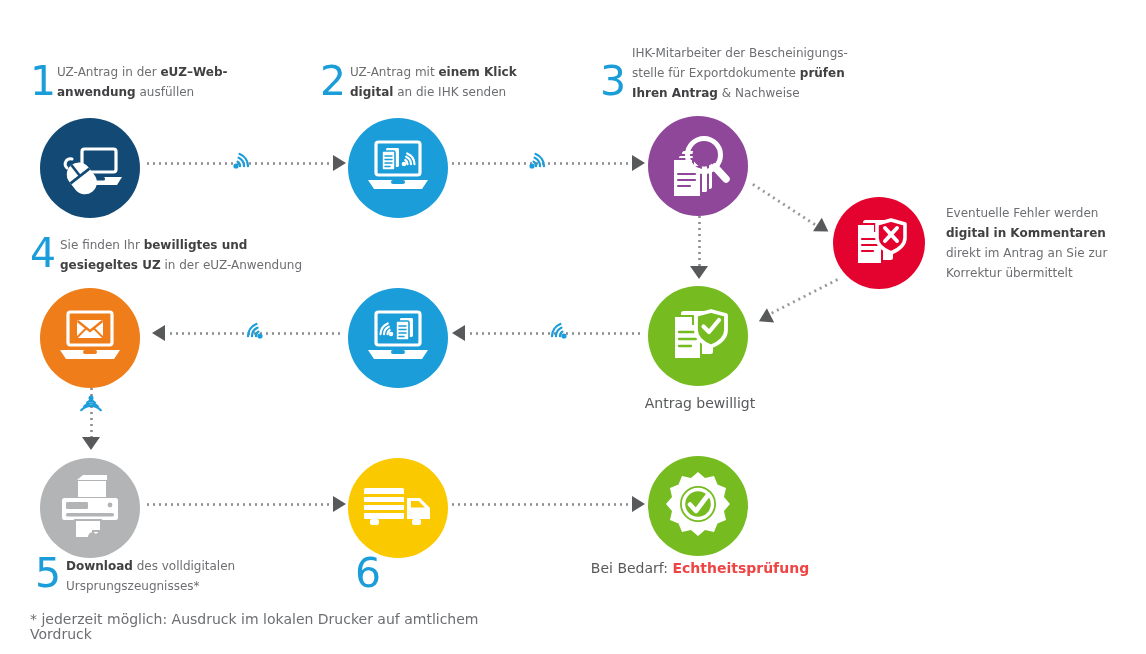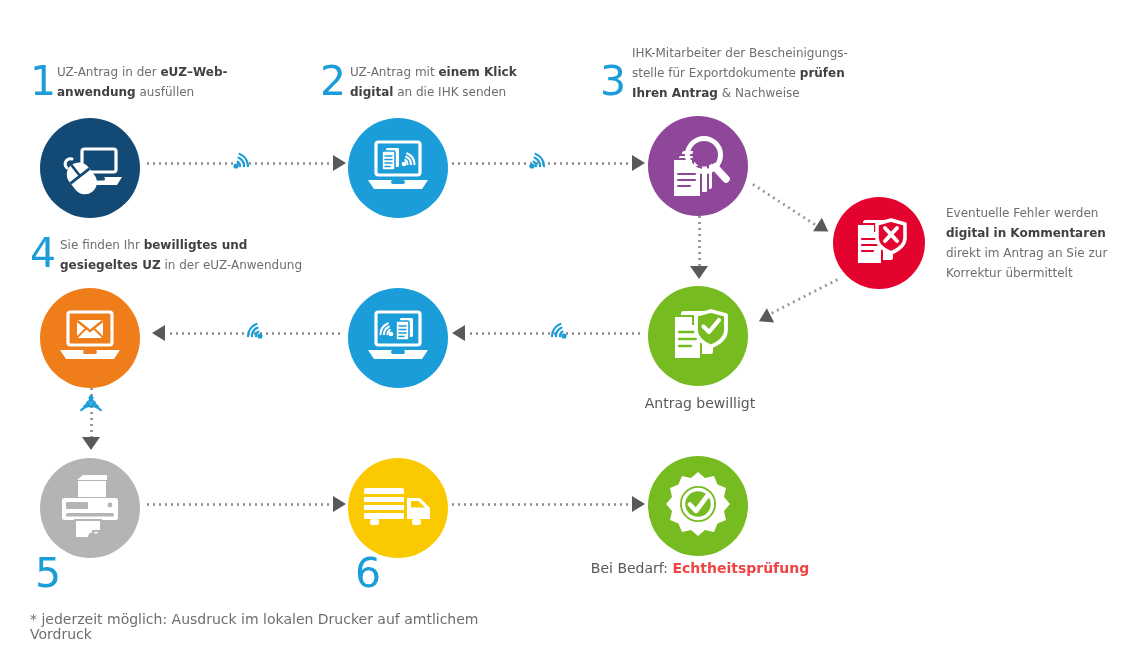--- a/index.html
+++ b/index.html
@@ -111,20 +111,21 @@
   <div class="step-num" style="left:320px;top:61px;">2</div>
   <div class="step-num" style="left:600px;top:61px;">3</div>
   <div class="step-num" style="left:30px;top:233px;">4</div>
   <div class="step-num" style="left:35px;top:553px;">5</div>
   <div class="step-num" style="left:355px;top:553px;">6</div>
 
   <div class="caption" style="left:57px;top:62px;width:250px;">UZ-Antrag in der <b>eUZ–Web-<br>anwendung</b> ausfüllen</div>
   <div class="caption" style="left:350px;top:62px;width:250px;">UZ-Antrag mit <b>einem Klick<br>digital</b> an die IHK senden</div>
   <div class="caption" style="left:632px;top:43px;width:300px;">IHK-Mitarbeiter der Bescheinigungs-<br>stelle für Exportdokumente <b>prüfen<br>Ihren Antrag</b> &amp; Nachweise</div>
   <div class="caption" style="left:60px;top:235px;width:300px;">Sie finden Ihr <b>bewilligtes und<br>gesiegeltes UZ</b> in der eUZ-Anwendung</div>
+  <div class="caption" style="left:66px;top:556px;width:250px;"><b>Download</b> des volldigitalen<br>Ursprungszeugnisses*</div>
 
   <div class="caption" style="left:946px;top:203px;width:190px;">Eventuelle Fehler werden<br><b>digital in Kommentaren</b><br>direkt im Antrag an Sie zur<br>Korrektur übermittelt</div>
 
   <div class="center-label" style="left:600px;top:393px;width:200px;">Antrag bewilligt</div>
   <div class="center-label" style="left:580px;top:558px;width:240px;">Bei Bedarf: <b>Echtheitsprüfung</b></div>
 
   <div class="footnote" style="left:30px;top:612px;width:500px;">* jederzeit möglich: Ausdruck im lokalen Drucker auf amtlichem Vordruck</div>
 
   <div class="dots-h" style="left:145px;top:162px;width:190px;"></div>
   <div class="arrow-r" style="left:333px;top:155px;"></div>

